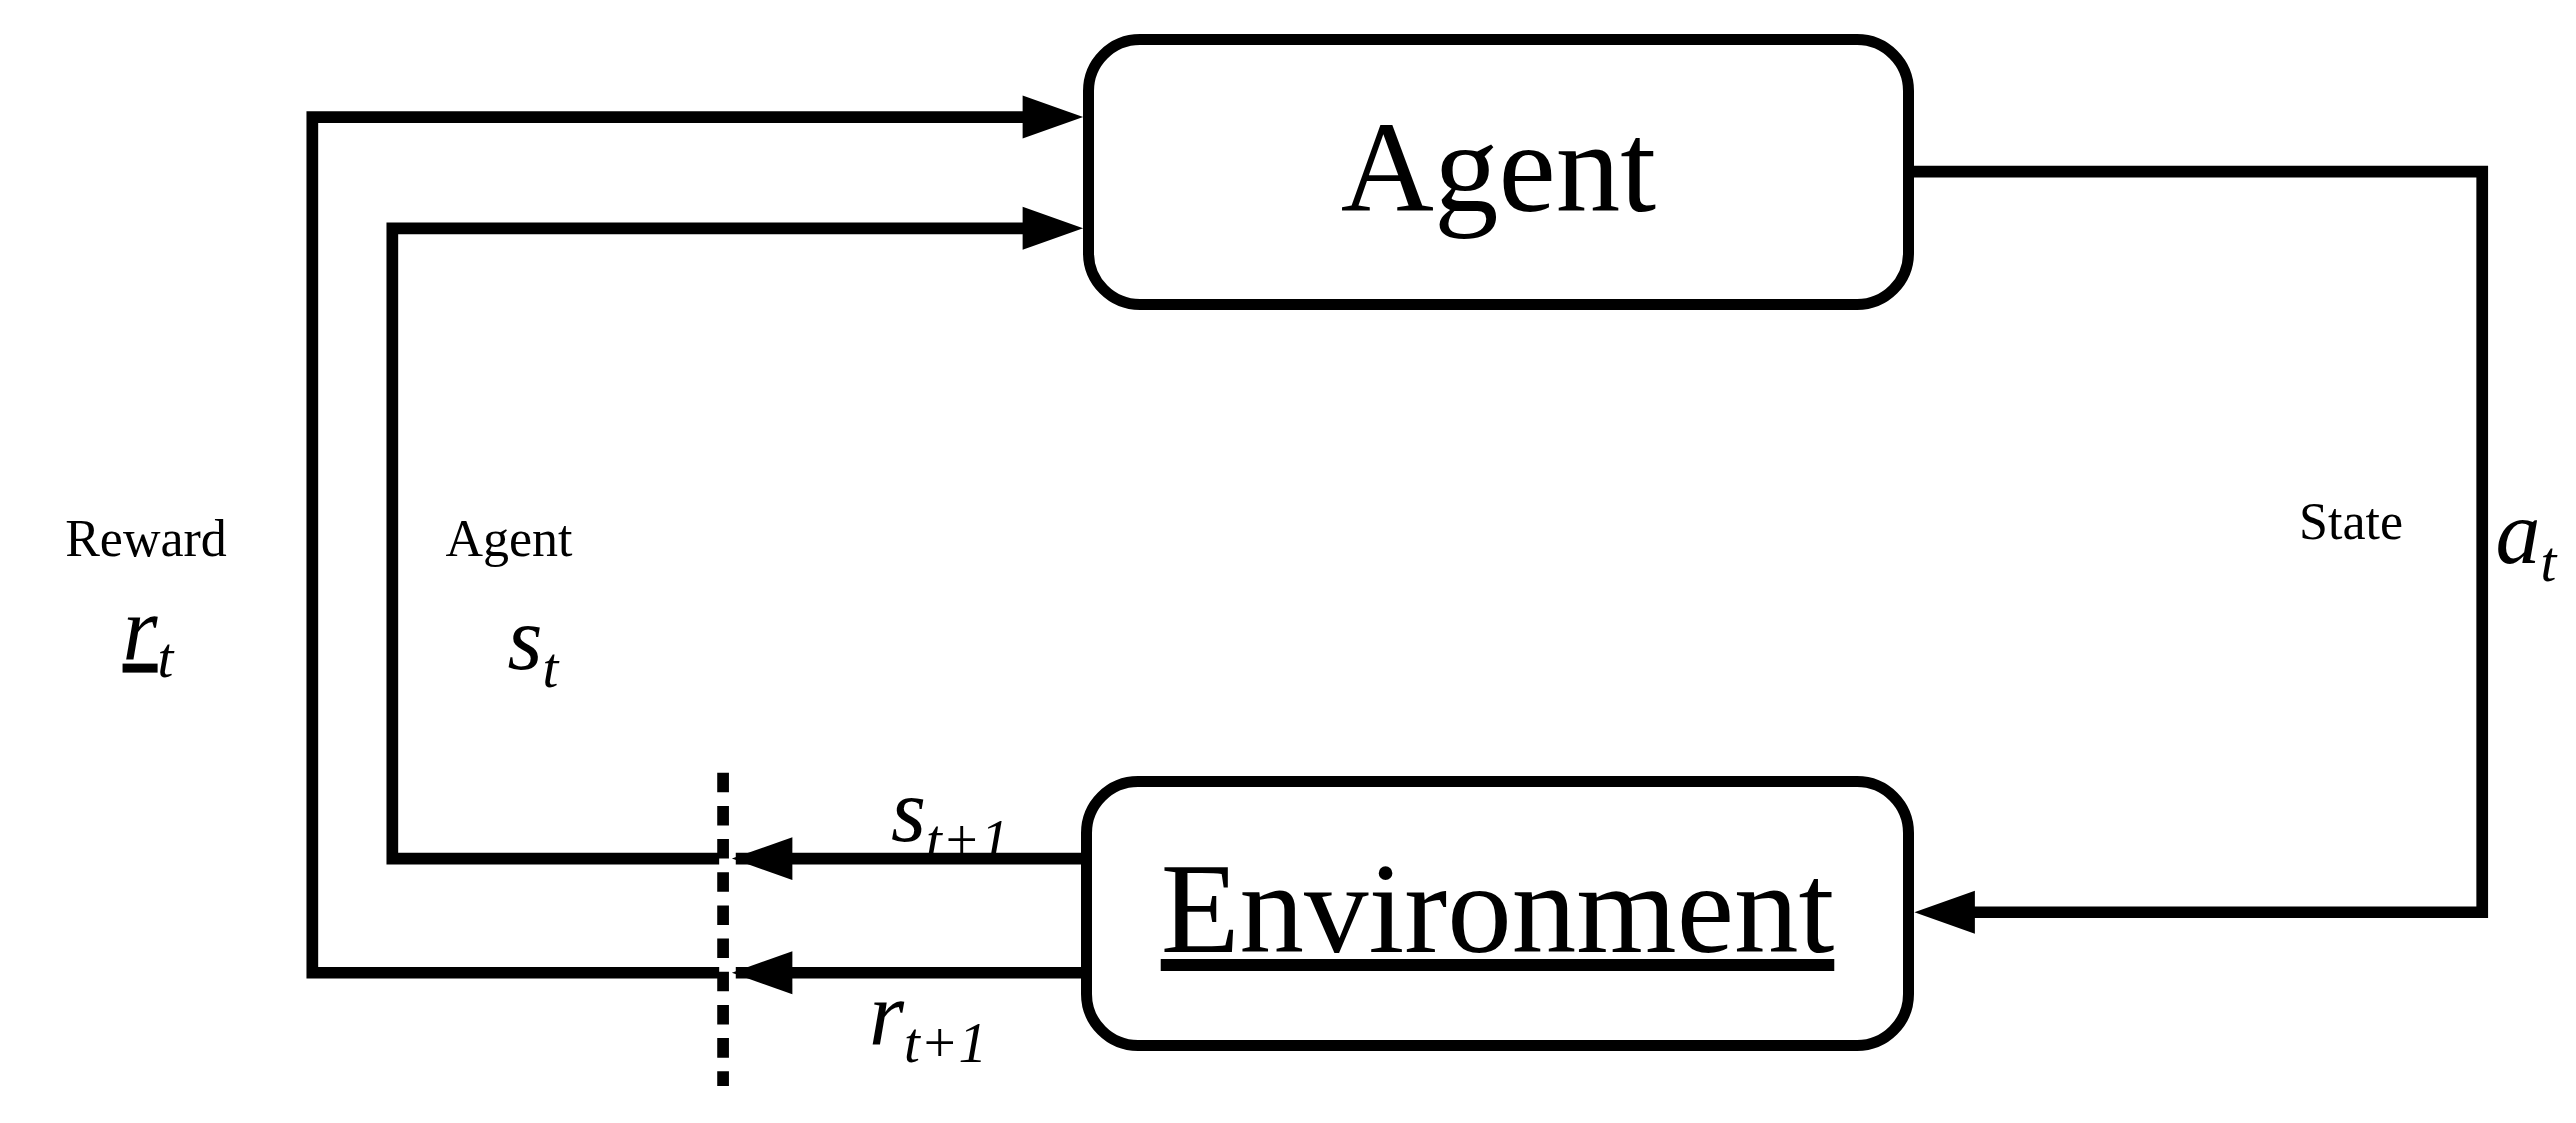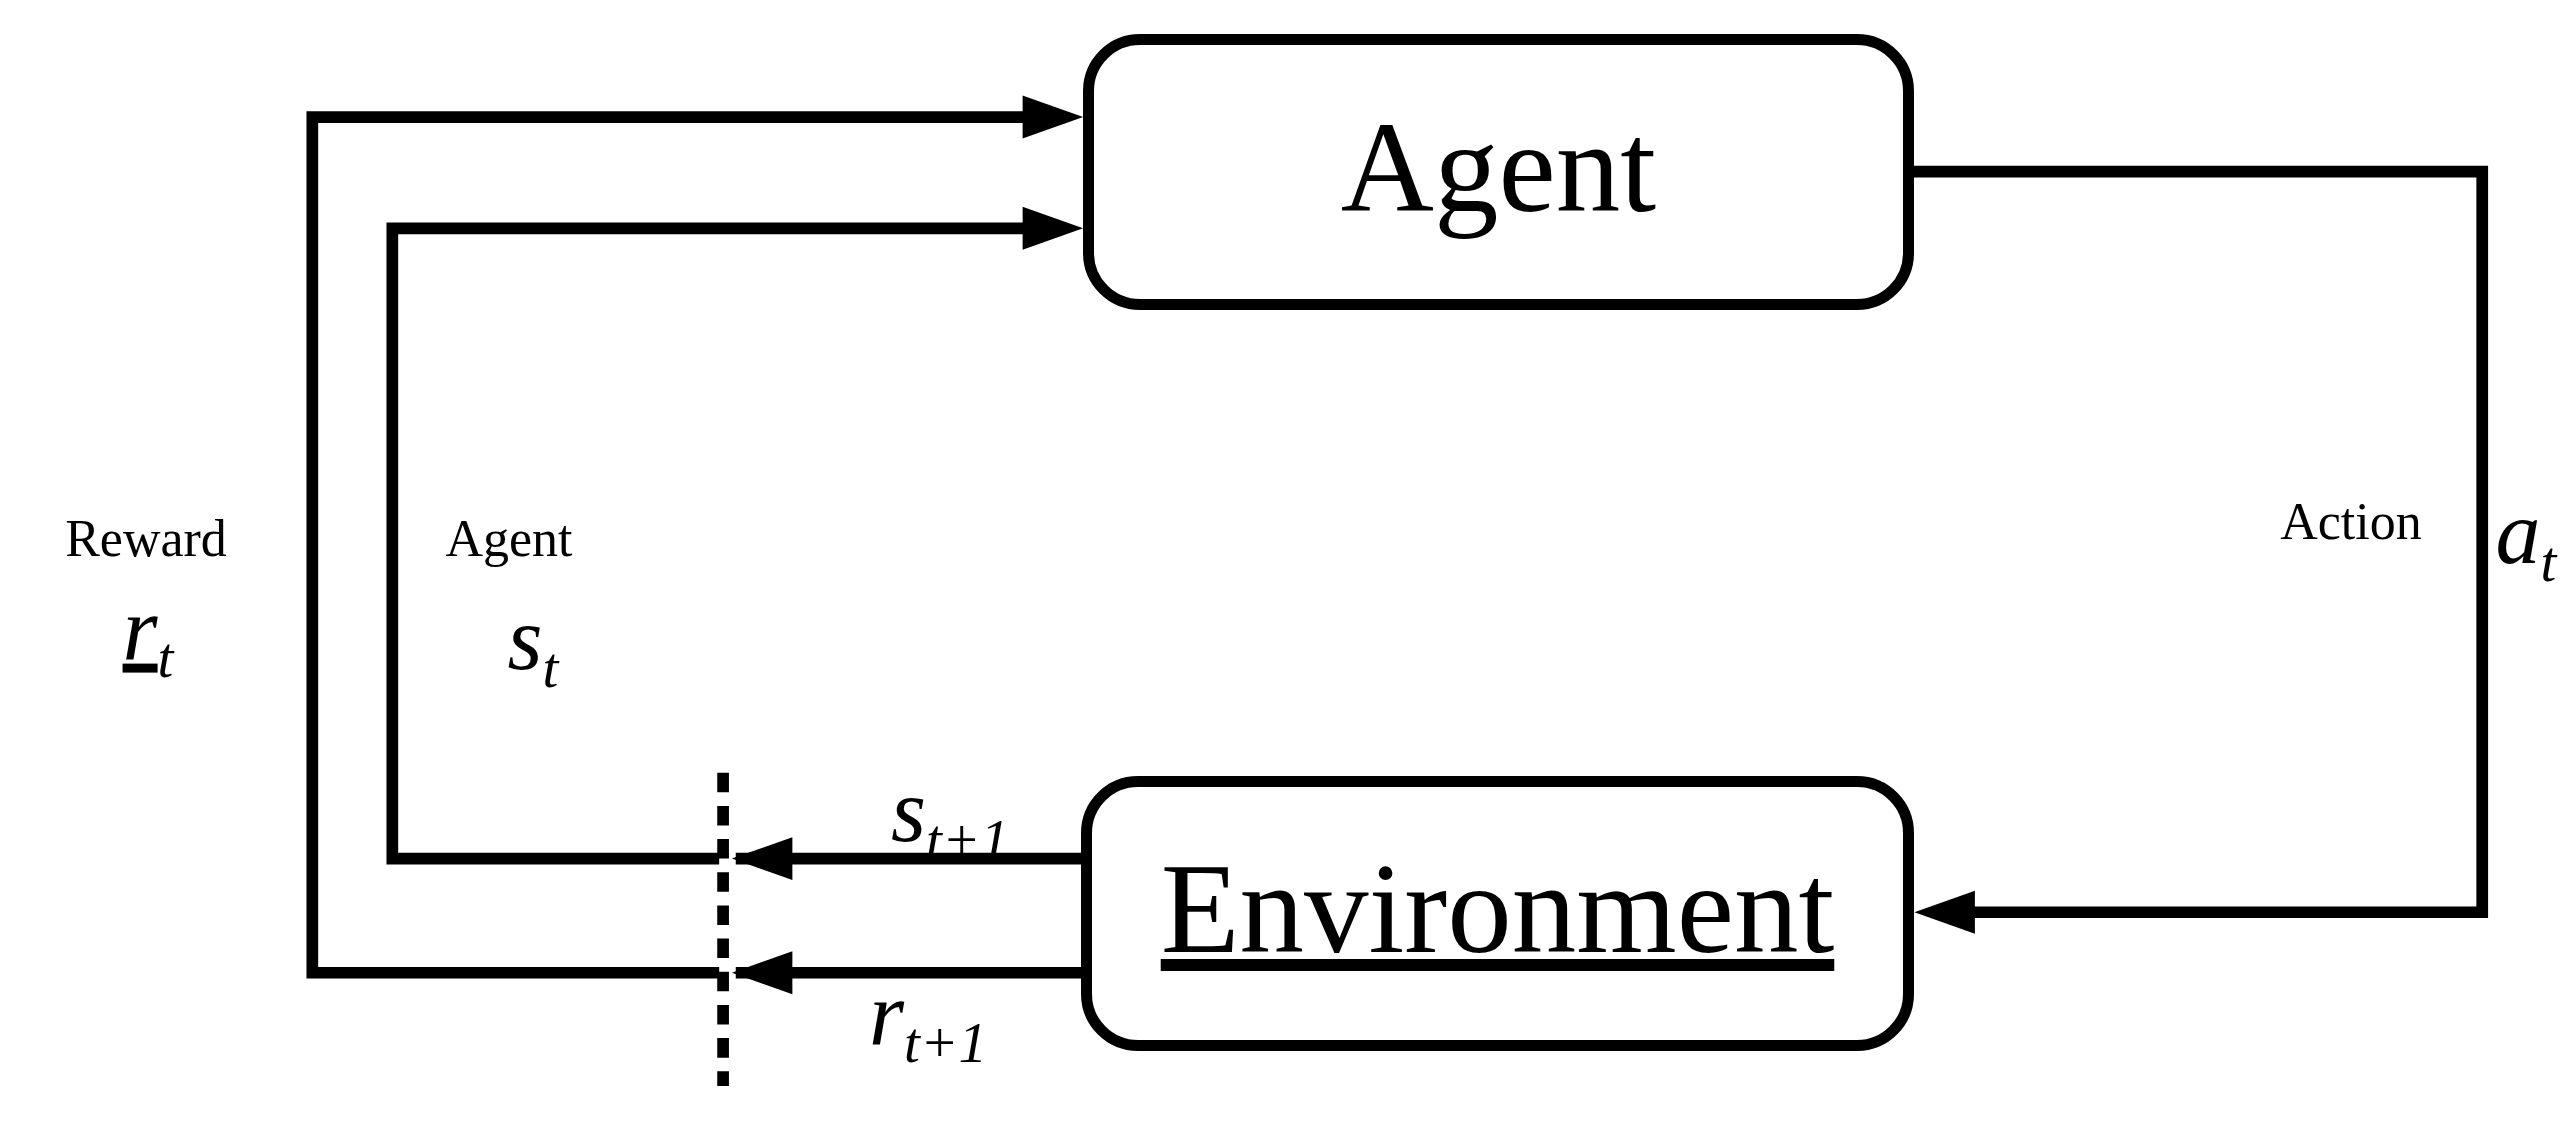--- a/index.html
+++ b/index.html
@@ -114,21 +114,21 @@
   </div>
 
   <div class="lbl word lbl-reward-word">Reward</div>
 
   <div class="lbl math lbl-reward-sym"><span class="base">r</span><span class="sub">t</span></div>
 
   <div class="lbl word lbl-state-word">Agent</div>
 
   <div class="lbl math lbl-state-sym"><span class="base">s</span><span class="sub">t</span></div>
 
-  <div class="lbl word lbl-action-word">Action</div>
+  <div class="lbl word lbl-action-word">State</div>
 
   <div class="lbl math lbl-action-sym"><span class="base">a</span><span class="sub">t</span></div>
 
   <div class="lbl math lbl-next-state"><span class="base">s</span><span class="sub">t+1</span></div>
 
   <div class="lbl math lbl-next-reward"><span class="base">r</span><span class="sub">t+1</span></div>
 
 </div>
 
 

